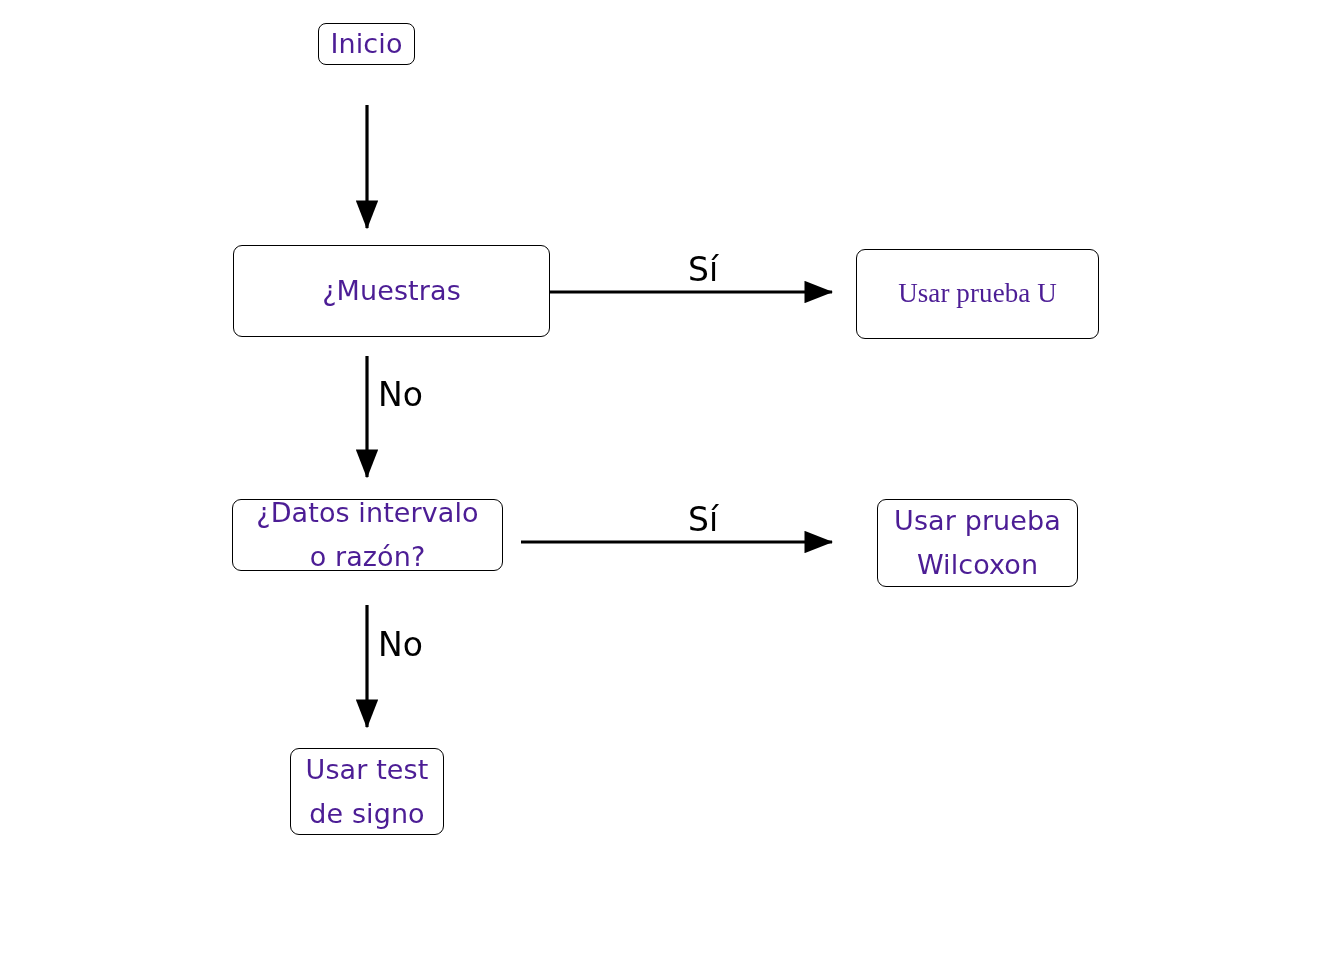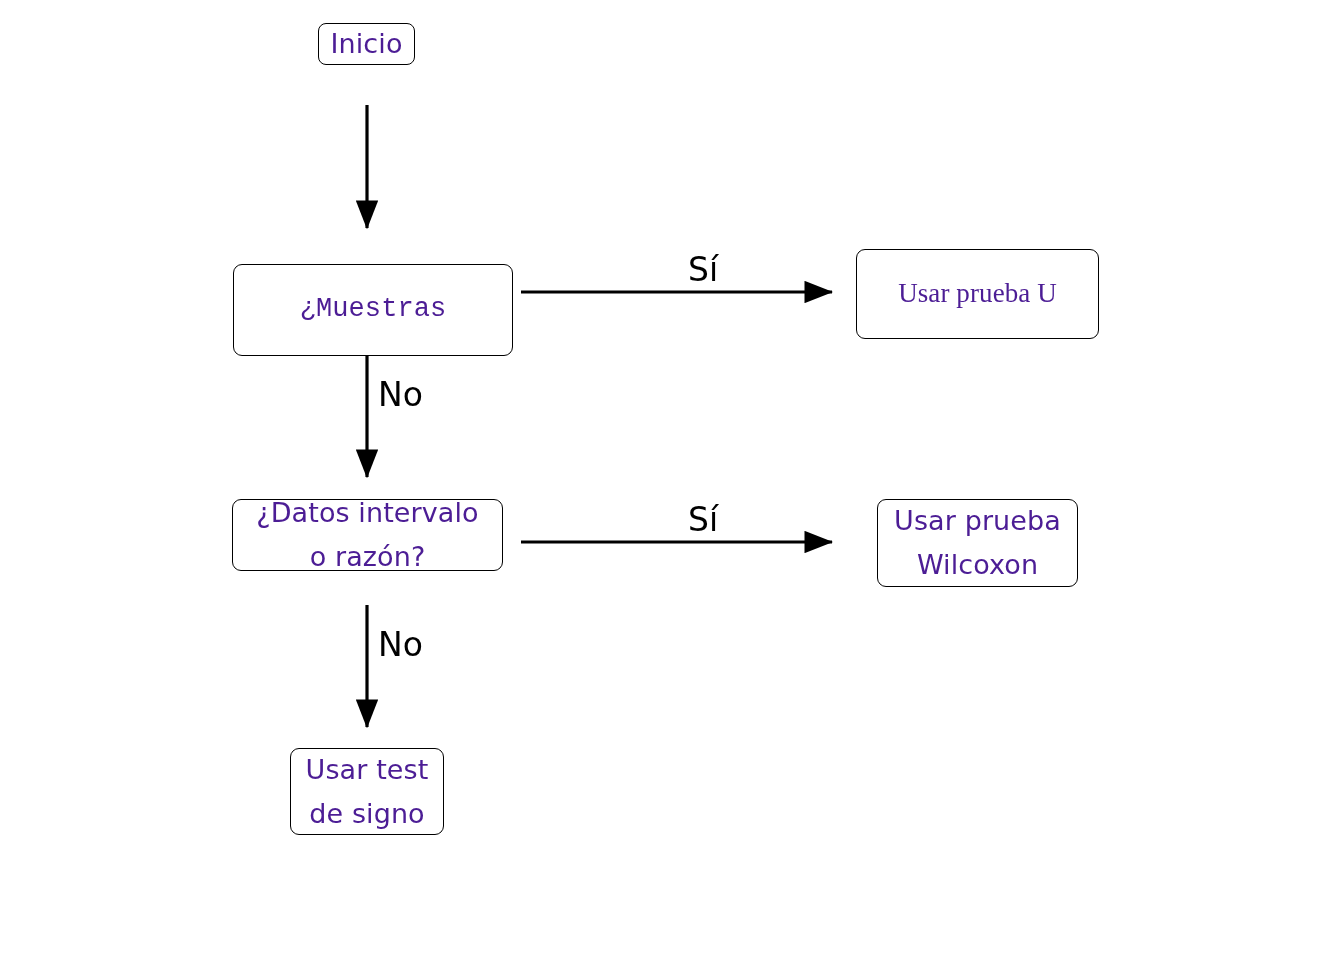--- a/index.html
+++ b/index.html
@@ -30,21 +30,21 @@
     color: #4c1d95;
     font-size: 27px;
     line-height: 1.62;
     text-align: center;
     white-space: pre;
     letter-spacing: 0.1px;
   }
   .node .line { display: block; }
 
   #node-inicio            { left: 318px; top: 23px;  width: 97px;  height: 42px;  font-size: 27px; border-radius: 8px; }
-  #node-muestras          { left: 233px; top: 264px; width: 280px; height: 92px; font-family: Liberation Mono, monospace; }
+  #node-muestras          { left: 233px; top: 245px; width: 317px; height: 92px; }
   #node-mannwhitney       { left: 856px; top: 249px; width: 243px; height: 90px; font-family: Liberation Serif, serif; }
   #node-datos             { left: 232px; top: 499px; width: 271px; height: 72px; }
   #node-wilcoxon          { left: 877px; top: 499px; width: 201px; height: 88px; }
   #node-signo             { left: 290px; top: 748px; width: 154px; height: 87px; }
 
   
   #edges {
     position: absolute;
     left: 0; top: 0;
     width: 1344px;

